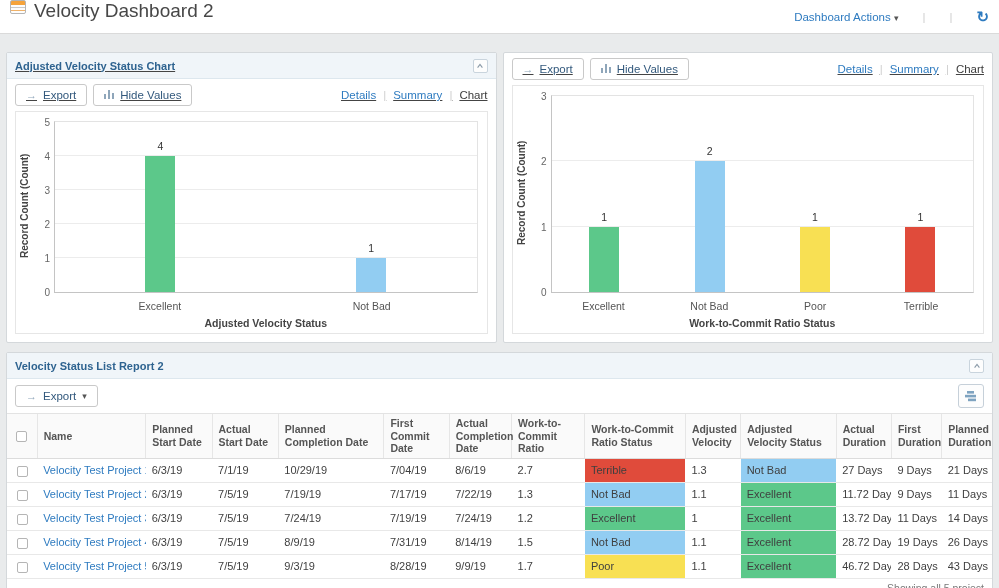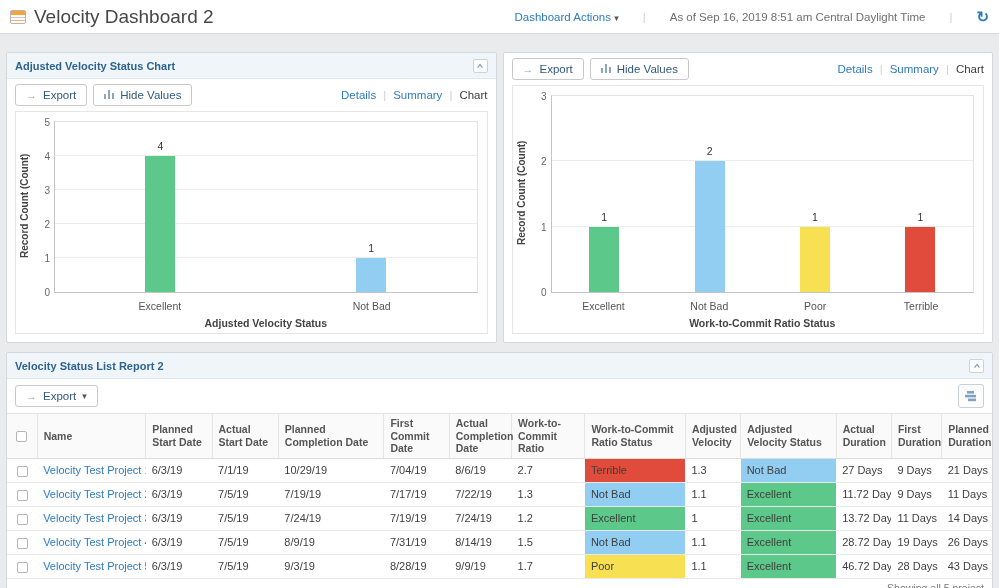--- a/index.html
+++ b/index.html
@@ -6,38 +6,38 @@
   html,body { width: 999px; height: 588px; }
   body {
     background: #e9ebec;
     font-family: "Liberation Sans", sans-serif;
     color: #444;
     overflow: hidden;
   }
   
   .top-header {
     height: 34px; background: #fff; border-bottom: 1px solid #dadada;
-    display: flex; align-items: center; padding: 0 10px;
+    display: flex; padding: 0 10px;
   }
   .dash-icon {
     width: 16px; height: 14px; border: 1px solid #b5b5b5; border-radius: 2px;
     background: linear-gradient(#f5a33b 0 4px, #fdfdfd 4px 6px, #c9c9c9 6px 7px,
                 #fdfdfd 7px 9px, #f0b269 9px 10px, #fdfdfd 10px 12px, #c9c9c9 12px 13px, #fdfdfd 13px);
     margin-right: 8px; flex: none;
   }
   .dash-title { font-size: 19px; color: #474747; font-weight: 400; }
   .header-right { margin-left: auto; display: flex; align-items: center; gap: 24px; font-size: 11.5px; }
   .link { color: #2e7bc0; cursor: pointer; text-decoration: none; }
   .caret { font-size: 9px; color: #555; }
   .hdr-sep { color: #cfcfcf; }
   .asof { color: #6f6f6f; }
   .refresh { color: #2e7bc0; font-size: 15px; font-weight: bold; cursor: pointer; line-height: 1; }
 
   
-  .charts-row { display: flex; gap: 6px; margin: 18px 6px 0; }
+  .charts-row { display: flex; gap: 6px; margin: 18px 6px 0; text-decoration: underline; }
   .panel { background: #fff; border: 1px solid #d4d8db; border-radius: 2px; }
   .chart-panel { flex: 1; height: 291px; display: flex; flex-direction: column; min-width: 0; }
   .panel-hdr {
     height: 26px; background: #f0f5f9; border-bottom: 1px solid #dde7ee;
     display: flex; align-items: center; padding: 0 8px; flex: none;
   }
   .panel-title { font-size: 11px; font-weight: bold; color: #2e6390; }
   .collapse-btn {
     margin-left: auto; width: 15px; height: 14px; border: 1px solid #c9d4dd; border-radius: 2px;
     background: #fdfdfd; display: flex; align-items: center; justify-content: center; cursor: pointer;
@@ -109,21 +109,20 @@
 <body>
 
 <div class="top-header">
   <span class="dash-icon"></span>
   <span class="dash-title">Velocity Dashboard 2</span>
   <div class="header-right">
     <span class="link">
       <span>Dashboard Actions</span> <span class="caret">▾</span>
     </span>
     <span class="hdr-sep">|</span>
-    <span class="asof">As of Sep 16, 2019 8:51 am Central Daylight Time</span>
     <span class="hdr-sep">|</span>
     <span class="refresh">↻</span>
   </div>
 </div>
 
 <div class="charts-row">
 
   <div class="panel chart-panel">
     <div class="panel-hdr">
       <span class="panel-title">Adjusted Velocity Status Chart</span>

